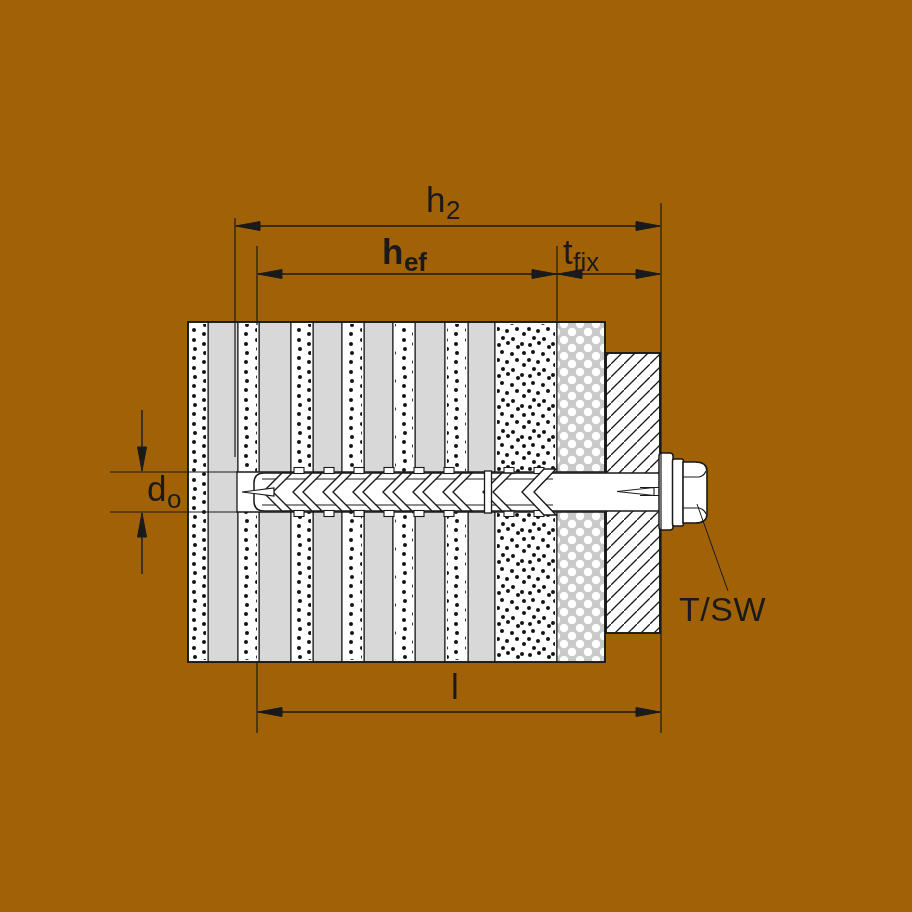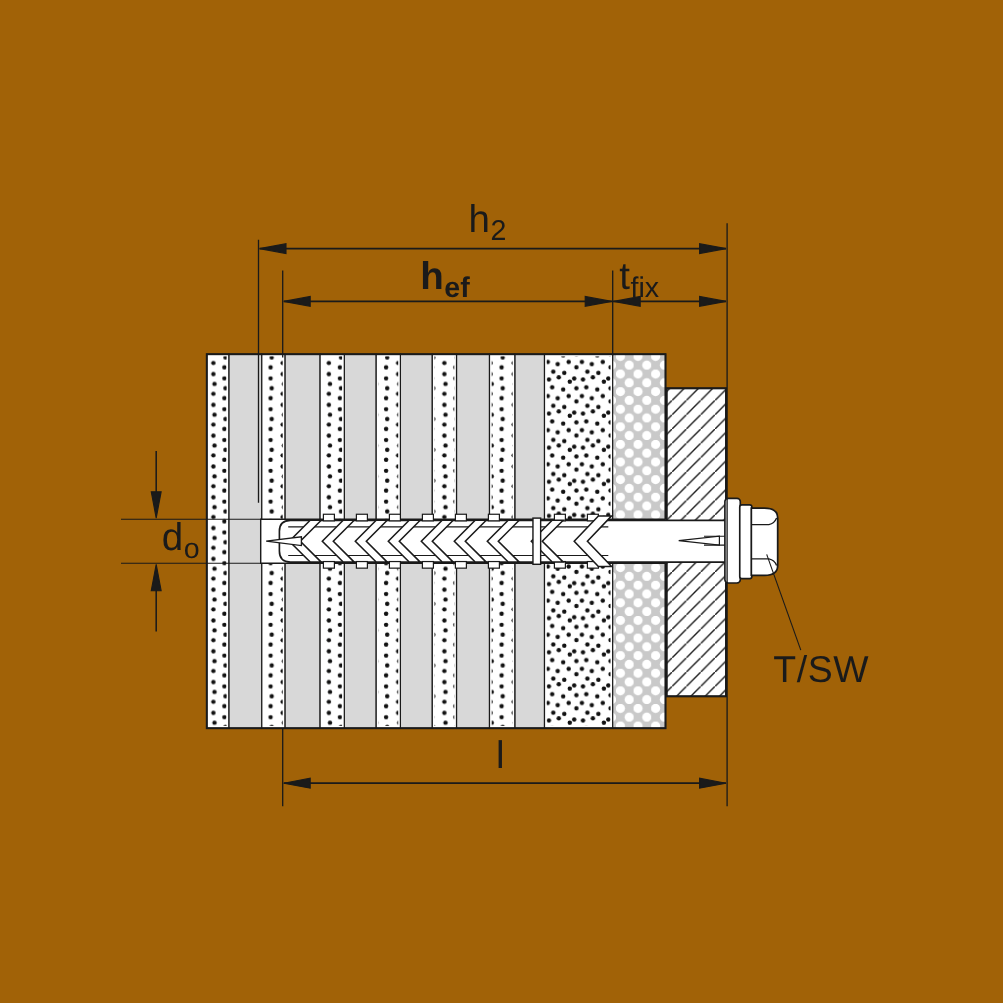--- a/index.html
+++ b/index.html
@@ -24,21 +24,21 @@
     font-size:26px;
     position:relative;
     top:7px;
     letter-spacing:0;
   }
   .lbl-h2  {left:426px;top:182px;}
   .lbl-hef {left:382px;top:234px;font-weight:bold;}
   .lbl-tfix{left:563px;top:234px;}
   .lbl-l   {left:451px;top:669px;}
   .lbl-d0  {left:147px;top:471px;text-align:right;}
-  .lbl-tsw {left:679px;top:592px;font-size:34px;margin-left:24px;}
+  .lbl-tsw {left:679px;top:592px;font-size:34px;}
 </style>
 </head>
 <body>
 
 <div class="stage">
 
   <svg width="912" height="912" viewBox="0 0 912 912">
     <defs>
 
       <pattern id="dotsSparse" width="21" height="28" patternUnits="userSpaceOnUse">

